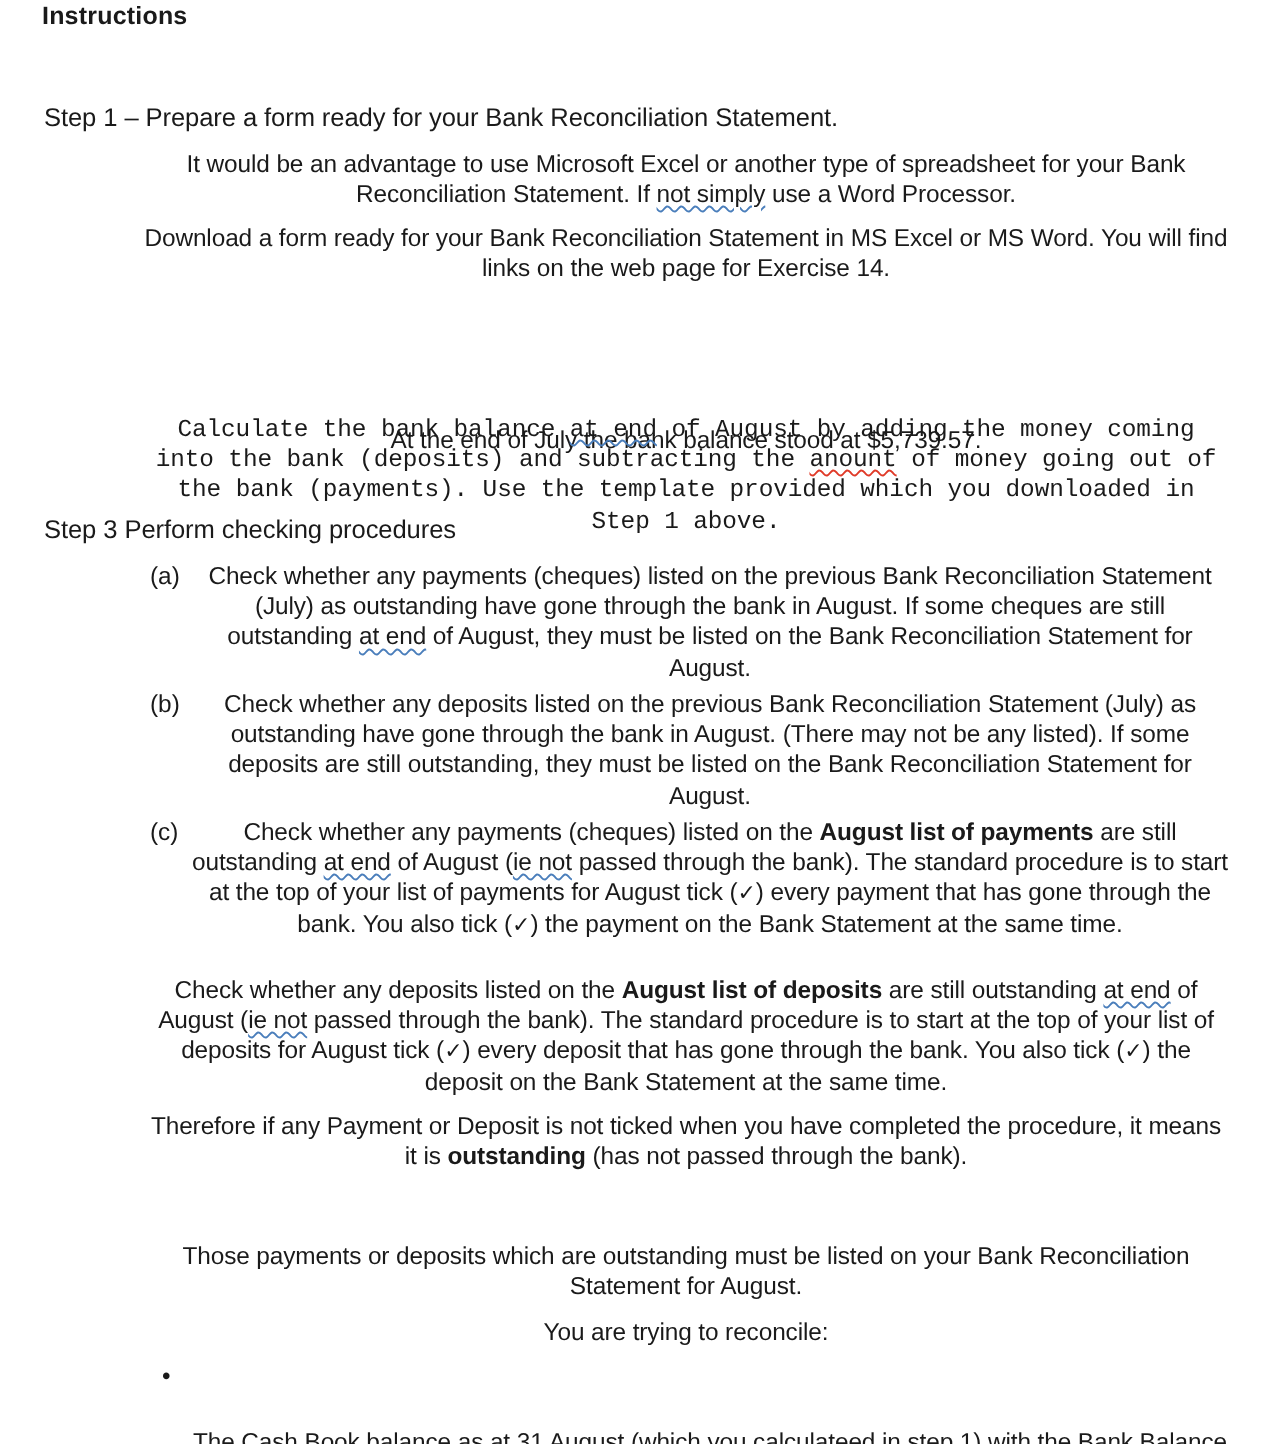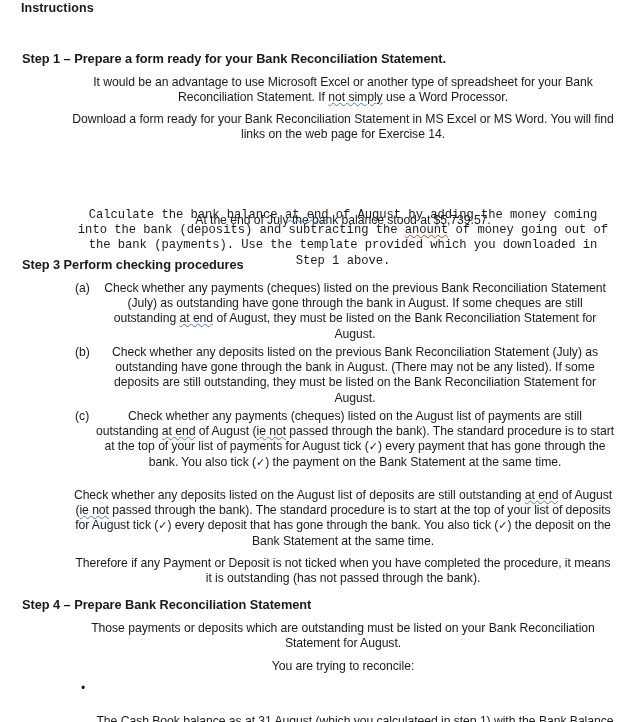--- a/index.html
+++ b/index.html
@@ -31,21 +31,21 @@
     font-size: 12.5px;
     font-weight: bold;
     letter-spacing: 0.1px;
     line-height: 15px;
   }
 
   .step-head {
     position: absolute;
     left: 22px;
     font-size: 12.8px;
-    font-weight: bold;
+    font-weight: normal;
     line-height: 16px;
     letter-spacing: -0.05px;
     white-space: nowrap;
   }
 
   
   .para {
     position: absolute;
     font-size: 12.2px;
     line-height: 15.2px;
@@ -63,21 +63,21 @@
     left: 75px;
     width: 22px;
   }
   .bullet-marker {
     position: absolute;
     left: 81px;
     font-size: 12.2px;
     line-height: 15.2px;
   }
 
-  b, .b { font-weight: normal; }
+  b, .b { font-weight: bold; }
 
   
   .sp-red {
     text-decoration: underline;
     text-decoration-style: wavy;
     text-decoration-color: #e03a28;
     text-decoration-thickness: 1px;
     text-underline-offset: 1px;
   }
   .sp-blue {
@@ -125,21 +125,20 @@
   <div class="marker" style="top:345px;">(b)</div>
   <div class="para indent2" style="top:345px;">Check whether any deposits listed on the previous Bank Reconciliation Statement (July) as outstanding have gone through the bank in August. (There may not be any listed). If some deposits are still outstanding, they must be listed on the Bank Reconciliation Statement for August.</div>
 
   <div class="marker" style="top:409px;">(c)</div>
   <div class="para indent2" style="top:409px;">Check whether any payments (cheques) listed on the <b>August list of payments</b> are still outstanding <span class="sp-blue">at end</span> of August (<span class="sp-blue">ie not</span> passed through the bank). The standard procedure is to start at the top of your list of payments for August tick (<span class="tick">✓</span>) every payment that has gone through the bank. You also tick (<span class="tick">✓</span>) the payment on the Bank Statement at the same time.</div>
 
   <div class="para indent1" style="top:488px;">Check whether any deposits listed on the <b>August list of deposits</b> are still outstanding <span class="sp-blue">at end</span> of August (<span class="sp-blue">ie not</span> passed through the bank). The standard procedure is to start at the top of your list of deposits for August tick (<span class="tick">✓</span>) every deposit that has gone through the bank. You also tick (<span class="tick">✓</span>) the deposit on the Bank Statement at the same time.</div>
 
   <div class="para indent1" style="top:556px;">Therefore if any Payment or Deposit is not ticked when you have completed the procedure, it means it is <b>outstanding</b> (has not passed through the bank).</div>
 
-  <div class="step-head" style="top:597px;">Step 4 – Prepare Bank Reconciliation Statement</div>
 
   <div class="para indent1" style="top:621px;">Those payments or deposits which are outstanding must be listed on your Bank Reconciliation Statement for August.</div>
 
   <div class="para indent1" style="top:659px;">You are trying to reconcile:</div>
 
   <div class="bullet-marker" style="top:681px;">•</div>
   <div class="para indent2" style="top:714px;">The Cash Book balance as at 31 August (which you <span class="sp-red">calculateed</span> in step 1) with the Bank Balance as at 31 August (as per the bank statement which you are given).<span class="caret"></span></div>
 
 </div>
 

